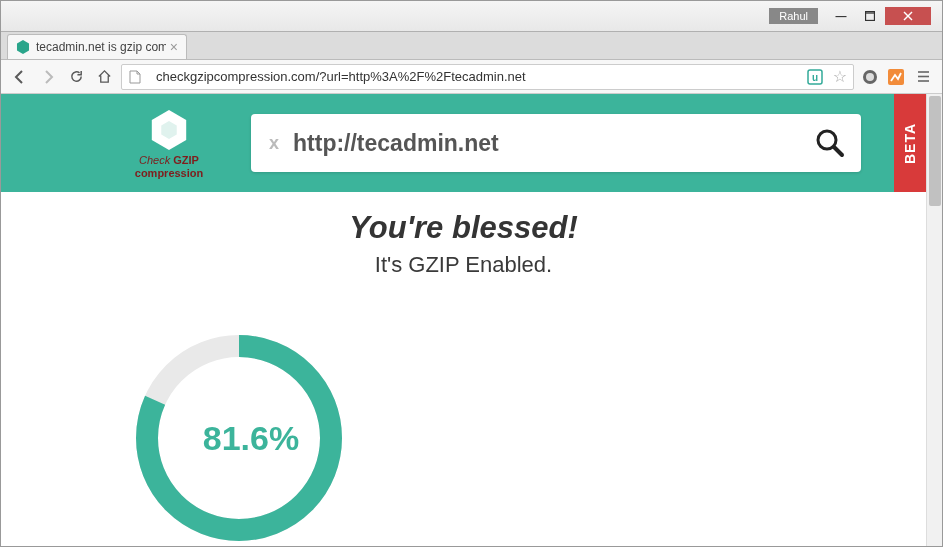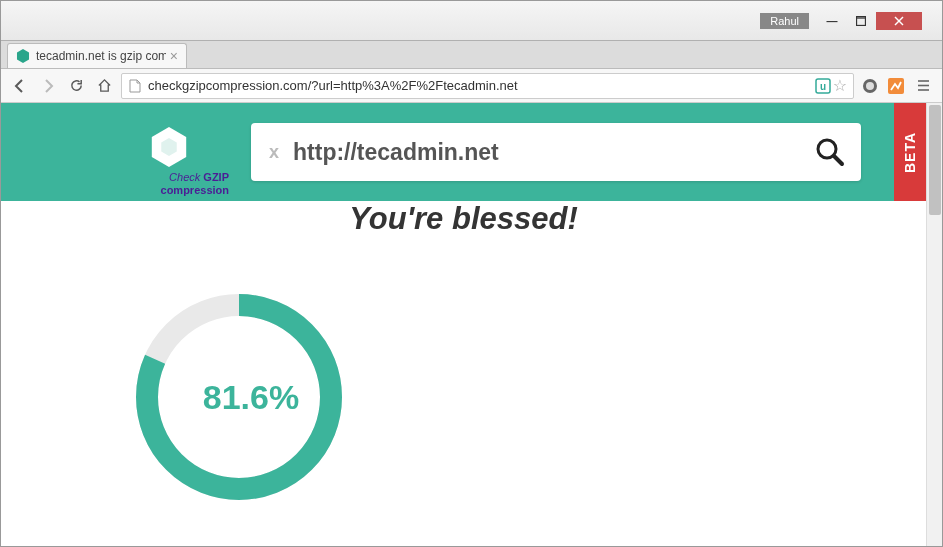--- a/index.html
+++ b/index.html
@@ -1,68 +1,68 @@
 <!DOCTYPE html>
 <html><head>
 <meta charset="utf-8">
 <style>
 * { margin: 0; padding: 0; box-sizing: border-box; }
 body { font-family: Arial, sans-serif; background: #fff; width: 943px; height: 547px; overflow: hidden; border: 1px solid #999; }
 
 
-.titlebar { height: 40px; background: linear-gradient(#f5f5f5, #e8e8e8); border-bottom: 1px solid #b0b0b0; display: flex; align-items: center; justify-content: flex-end; padding: 0 20px; }
+.titlebar { height: 31px; background: linear-gradient(#f5f5f5, #e8e8e8); border-bottom: 1px solid #b0b0b0; display: flex; align-items: center; justify-content: flex-end; padding: 0 11px; }
 .user-badge { background: #888; color: #fff; font-size: 11px; padding: 2px 10px; margin-right: 8px; }
 .win-btn { width: 28px; height: 18px; display: flex; align-items: center; justify-content: center; font-size: 11px; color: #333; cursor: pointer; margin-left: 1px; }
 .win-btn.min { font-weight: bold; }
 .win-btn.max { }
 .win-btn.close { background: #c75050; color: #fff; width: 46px; }
 
 
 .tabstrip { height: 28px; background: #dcdcdc; display: flex; align-items: flex-end; padding-left: 6px; border-bottom: 1px solid #bbb; }
 .tab { background: #f7f7f7; height: 25px; display: flex; align-items: center; padding: 0 8px; font-size: 12px; color: #444; border: 1px solid #bbb; border-bottom: none; border-top-left-radius: 3px; border-top-right-radius: 3px; min-width: 170px; max-width: 180px; position: relative; }
 .tab .favicon { width: 14px; height: 14px; background: #2aa58b; margin-right: 6px; clip-path: polygon(50% 0, 93% 25%, 93% 75%, 50% 100%, 7% 75%, 7% 25%); flex-shrink: 0; }
 .tab .title { white-space: nowrap; overflow: hidden; text-overflow: clip; flex: 1; }
 .tab .tab-x { color: #999; font-size: 14px; margin-left: 4px; cursor: pointer; }
 
 
 .toolbar { height: 34px; background: #f7f7f7; border-bottom: 1px solid #ccc; display: flex; align-items: center; padding: 0 8px; gap: 6px; }
 .tb-btn { width: 22px; height: 22px; display: flex; align-items: center; justify-content: center; color: #5a5a5a; cursor: pointer; font-size: 16px; }
 .tb-btn.dim { color: #bbb; }
-.omnibox { flex: 1; height: 26px; border: 1px solid #ccc; background: #fff; display: flex; align-items: center; padding: 0 6px; border-radius: 2px; }
+.omnibox { flex: 1; height: 26px; border: 1px solid #ccc; background: #fff; display: flex; align-items: center; padding: 0 6px; border-radius: 2px; gap: 8px; }
 .omnibox .page-icon { width: 14px; height: 14px; margin-right: 6px; display: flex; align-items: center; justify-content: center; }
 .omnibox input { border: none; outline: none; flex: 1; font-size: 13px; color: #333; background: transparent; }
 .ext-icon { width: 20px; height: 20px; display: flex; align-items: center; justify-content: center; cursor: pointer; }
 .star { color: #aaa; font-size: 16px; }
 
 
 .viewport { position: relative; height: calc(547px - 22px - 28px - 34px - 1px); overflow: hidden; }
 .scrollbar { position: absolute; right: 0; top: 0; width: 16px; height: 100%; background: #f1f1f1; border-left: 1px solid #ddd; }
 .scrollbar .thumb { position: absolute; left: 2px; top: 2px; width: 12px; height: 110px; background: #c1c1c1; border-radius: 2px; }
 .scrollbar .arrow { position: absolute; left: 0; width: 16px; height: 16px; display: flex; align-items: center; justify-content: center; font-size: 10px; color: #888; }
 .scrollbar .arrow.down { bottom: 0; }
 
 .page { margin-right: 16px; height: 100%; background: #fff; }
 
 
 .header-bar { background: #3cb49b; height: 98px; display: flex; align-items: center; padding: 0 20px 0 110px; position: relative; }
-.logo-area { position: absolute; left: 108px; top: 24px; width: 120px; text-align: right; color: #4c1d95; }
+.logo-area { position: absolute; left: 108px; top: 16px; width: 120px; text-align: center; color: #7f1d1d; }
 .logo-hex { width: 40px; height: 40px; background: #fff; margin: 0 auto 4px; clip-path: polygon(50% 0, 93% 25%, 93% 75%, 50% 100%, 7% 75%, 7% 25%); position: relative; }
 .logo-hex::after { content:""; position:absolute; left:50%; top:50%; width:18px; height:18px; transform:translate(-50%,-50%); background:#e0f2ee; clip-path: polygon(50% 0, 93% 25%, 93% 75%, 50% 100%, 7% 75%, 7% 25%); }
 .logo-text { font-size: 11px; font-style: italic; line-height: 1.2; }
 .logo-text b { font-style: normal; font-weight: bold; }
 
 .search-box { background: #fff; border-radius: 4px; height: 58px; flex: 1; max-width: 610px; margin-left: 140px; display: flex; align-items: center; padding: 0 10px 0 18px; box-shadow: 0 1px 3px rgba(0,0,0,0.15); }
 .search-box .x { color: #bbb; font-size: 18px; font-weight: bold; margin-right: 14px; cursor: pointer; }
 .search-box input { border: none; outline: none; flex: 1; font-size: 23px; color: #555; font-weight: 700; }
 .search-box .mag { width: 42px; height: 42px; display: flex; align-items: center; justify-content: center; cursor: pointer; }
 
 .beta-tag { position: absolute; right: 0; top: 0; bottom: 0; width: 32px; background: #d83a3a; color: #fff; display: flex; align-items: center; justify-content: center; writing-mode: vertical-rl; transform: rotate(180deg); font-weight: bold; font-size: 14px; letter-spacing: 1px; }
 
 
-.main { text-align: center; }
+.main { text-align: center; padding-top: 18px; }
 .h1 { font-size: 31px; font-weight: bold; font-style: italic; color: #343434; }
 .h2 { font-size: 22px; color: #3a3a3a; margin-top: 6px; font-weight: 400; }
 
 .result-row { display: flex; align-items: center; justify-content: flex-start; padding: 50px 0 0 128px; gap: 60px; }
 .donut-wrap { position: relative; width: 220px; height: 220px; }
 .donut-wrap svg { transform: rotate(-90deg); }
 .donut-pct { position: absolute; left: 12px; top: 0; width: 100%; height: 100%; display: flex; align-items: center; justify-content: center; font-size: 34px; font-weight: bold; color: #3cb49b; }
 .result-text { font-size: 17px; font-style: italic; color: #444; }
 </style>
 </head>
@@ -178,20 +178,21 @@
               <line x1="20" y1="20" x2="28" y2="28" stroke="#222" stroke-width="4" stroke-linecap="round"></line>
             </svg>
         </span>
       </div>
 
       <div class="beta-tag">BETA</div>
     </div>
 
     <div class="main">
       <div class="h1">You're blessed!</div>
+      <div class="h2">It's GZIP Enabled.</div>
 
       <div class="result-row">
         <div class="donut-wrap">
           <svg width="220" height="220" viewBox="0 0 220 220">
             <circle cx="110" cy="110" r="92" fill="none" stroke="#e9e9e9" stroke-width="22"></circle>
             <circle id="donut-arc" cx="110" cy="110" r="92" fill="none" stroke="#3cb49b" stroke-width="22" stroke-dasharray="471.7 578.1" stroke-linecap="butt"></circle>
           </svg>
           <div class="donut-pct">81.6%</div>
         </div>
       </div>

